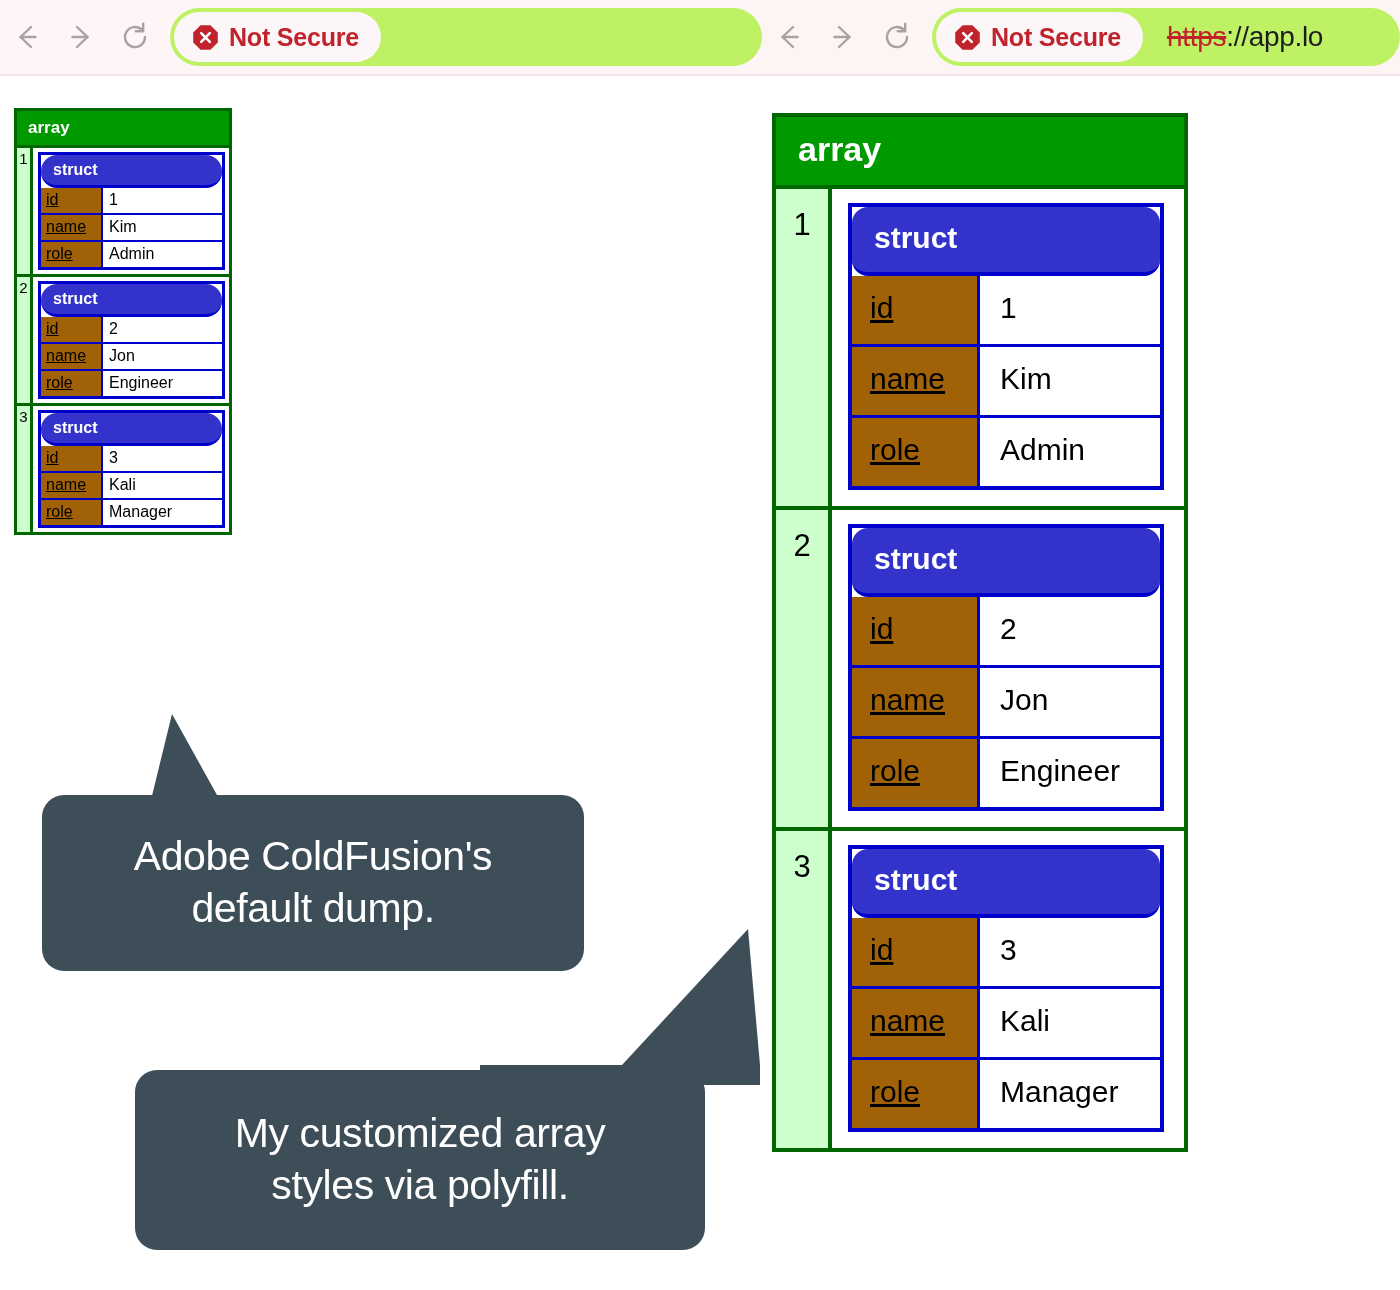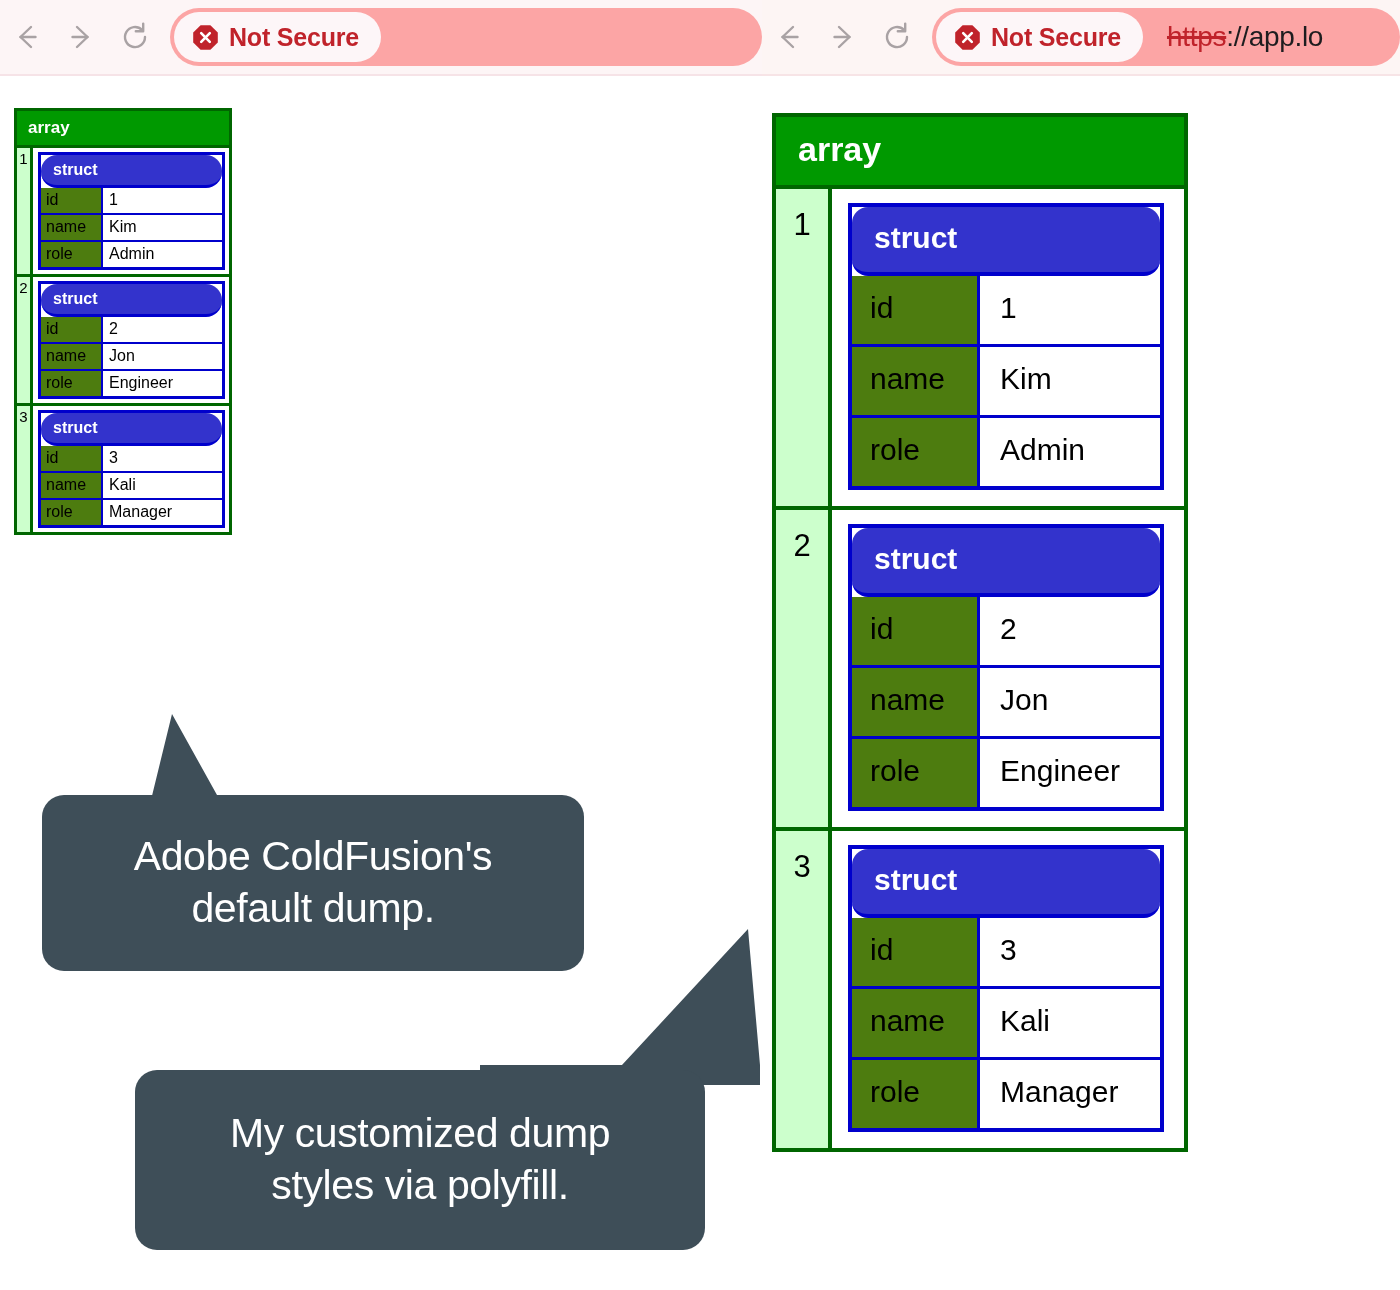--- a/index.html
+++ b/index.html
@@ -46,21 +46,21 @@
     align-items: center;
     justify-content: center;
     flex: 0 0 auto;
     cursor: pointer;
   }
   .nav-btn svg { display: block; }
 
   .omnibox {
     flex: 1 1 auto;
     height: 58px;
-    background: #fca5a5;
+    background: #bef264;
     border-radius: 29px;
     display: flex;
     align-items: center;
     margin-left: 8px;
     min-width: 0;
     overflow: hidden;
     cursor: text;
   }
   .toolbar.left .omnibox { margin-right: 0; }
 
@@ -138,23 +138,24 @@
   }
   .struct-title {
     background: #3333cc;
     color: #ffffff;
     font-weight: bold;
     box-sizing: border-box;
     border-radius: 16px;
   }
   .struct-row { display: flex; box-sizing: border-box; }
   .struct-key {
-    background: #4d7c0f;
+    background: #a16207;
     color: #000000;
     box-sizing: border-box;
+    text-decoration: underline;
   }
   .struct-val {
     background: #ffffff;
     color: #000000;
     box-sizing: border-box;
     flex: 1 1 auto;
   }
 
   
   #dump-default {
@@ -504,15 +505,15 @@
 </svg>
 <div class="callout" id="callout-default">
   <div class="callout-text">Adobe ColdFusion's
 default dump.</div>
 </div>
 
 <svg class="tail" id="tail-custom" viewBox="0 0 280 160">
   <polygon points="268,4 142,140 0,140 0,160 280,160 280,140" fill="#3e4e58"></polygon>
 </svg>
 <div class="callout" id="callout-custom">
-  <div class="callout-text">My customized dump
+  <div class="callout-text">My customized array
 styles via polyfill.</div>
 </div>
 
 </body></html>

